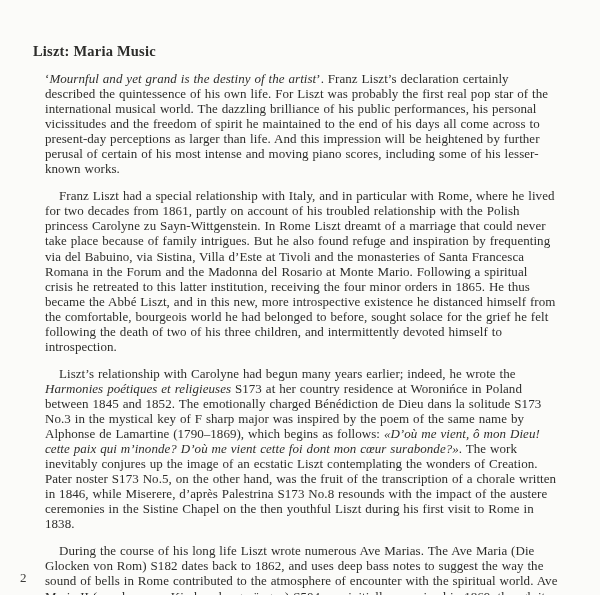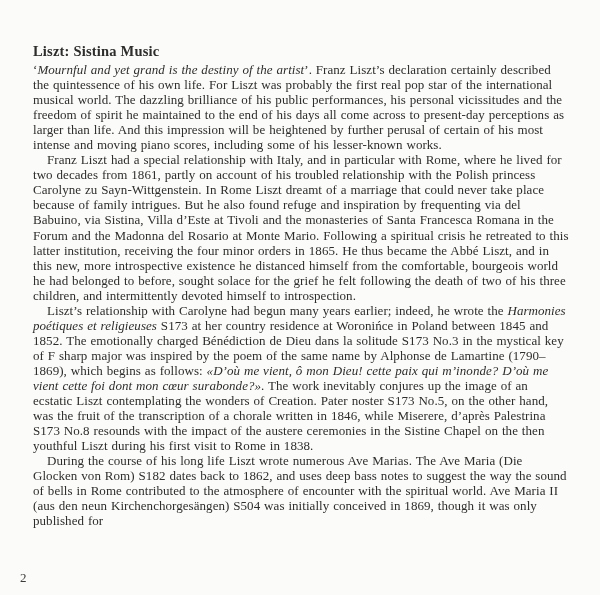--- a/index.html
+++ b/index.html
@@ -22,21 +22,21 @@
     padding: 43px 30px 0 33px;
   }
   .page-title {
     font-size: 14.5px;
     font-weight: bold;
     line-height: 16px;
     margin: 0 0 3px 0;
     letter-spacing: 0.2px;
   }
   .article-body p {
-    margin: 0;
+    margin: 12px;
     font-size: 13px;
     line-height: 15.05px;
     text-align: left;
     letter-spacing: 0.05px;
     word-spacing: 0.6px;
   }
   .article-body p.indent {
     text-indent: 14px;
   }
   .article-body .i { font-style: italic; }
@@ -46,21 +46,21 @@
     left: 20px;
     bottom: 9px;
     font-size: 13px;
     color: #3a3a38;
   }
 </style>
 </head>
 <body>
 
 <main class="page">
-  <h1 class="page-title">Liszt: Sistina Music</h1>
+  <h1 class="page-title">Liszt: Maria Music</h1>
 
   <div class="article-body">
       <p><span>‘</span><span class="i">Mournful and yet grand is the destiny of the artist</span><span>’. Franz Liszt’s declaration certainly described the quintessence of his own life. For Liszt was probably the first real pop star of the international musical world. The dazzling brilliance of his public performances, his personal vicissitudes and the freedom of spirit he maintained to the end of his days all come across to present-day perceptions as larger than life. And this impression will be heightened by further perusal of certain of his most intense and moving piano scores, including some of his lesser-known works.</span></p>
       <p class="indent"><span>Franz Liszt had a special relationship with Italy, and in particular with Rome, where he lived for two decades from 1861, partly on account of his troubled relationship with the Polish princess Carolyne zu Sayn-Wittgenstein. In Rome Liszt dreamt of a marriage that could never take place because of family intrigues. But he also found refuge and inspiration by frequenting via del Babuino, via Sistina, Villa d’Este at Tivoli and the monasteries of Santa Francesca Romana in the Forum and the Madonna del Rosario at Monte Mario. Following a spiritual crisis he retreated to this latter institution, receiving the four minor orders in 1865. He thus became the Abbé Liszt, and in this new, more introspective existence he distanced himself from the comfortable, bourgeois world he had belonged to before, sought solace for the grief he felt following the death of two of his three children, and intermittently devoted himself to introspection.</span></p>
       <p class="indent"><span>Liszt’s relationship with Carolyne had begun many years earlier; indeed, he wrote the </span><span class="i">Harmonies poétiques et religieuses</span><span> S173 at her country residence at Woronińce in Poland between 1845 and 1852. The emotionally charged </span><span class="b">Bénédiction de Dieu dans la solitude</span><span> S173 No.3 in the mystical key of F sharp major was inspired by the poem of the same name by Alphonse de Lamartine (1790–1869), which begins as follows: </span><span class="i">«D’où me vient, ô mon Dieu! cette paix qui m’inonde? D’où me vient cette foi dont mon cœur surabonde?»</span><span>. The work inevitably conjures up the image of an ecstatic Liszt contemplating the wonders of Creation. </span><span class="b">Pater noster</span><span> S173 No.5, on the other hand, was the fruit of the transcription of a chorale written in 1846, while </span><span class="b">Miserere, d’après Palestrina</span><span> S173 No.8 resounds with the impact of the austere ceremonies in the Sistine Chapel on the then youthful Liszt during his first visit to Rome in 1838.</span></p>
       <p class="indent"><span>During the course of his long life Liszt wrote numerous Ave Marias. The </span><span class="b">Ave Maria (Die Glocken von Rom)</span><span> S182 dates back to 1862, and uses deep bass notes to suggest the way the sound of bells in Rome contributed to the atmosphere of encounter with the spiritual world. </span><span class="b">Ave Maria II (aus den neun Kirchenchorgesängen)</span><span> S504 was initially conceived in 1869, though it was only published for</span></p>
     </div>
 
   <div class="page-number">2</div>
 </main>

